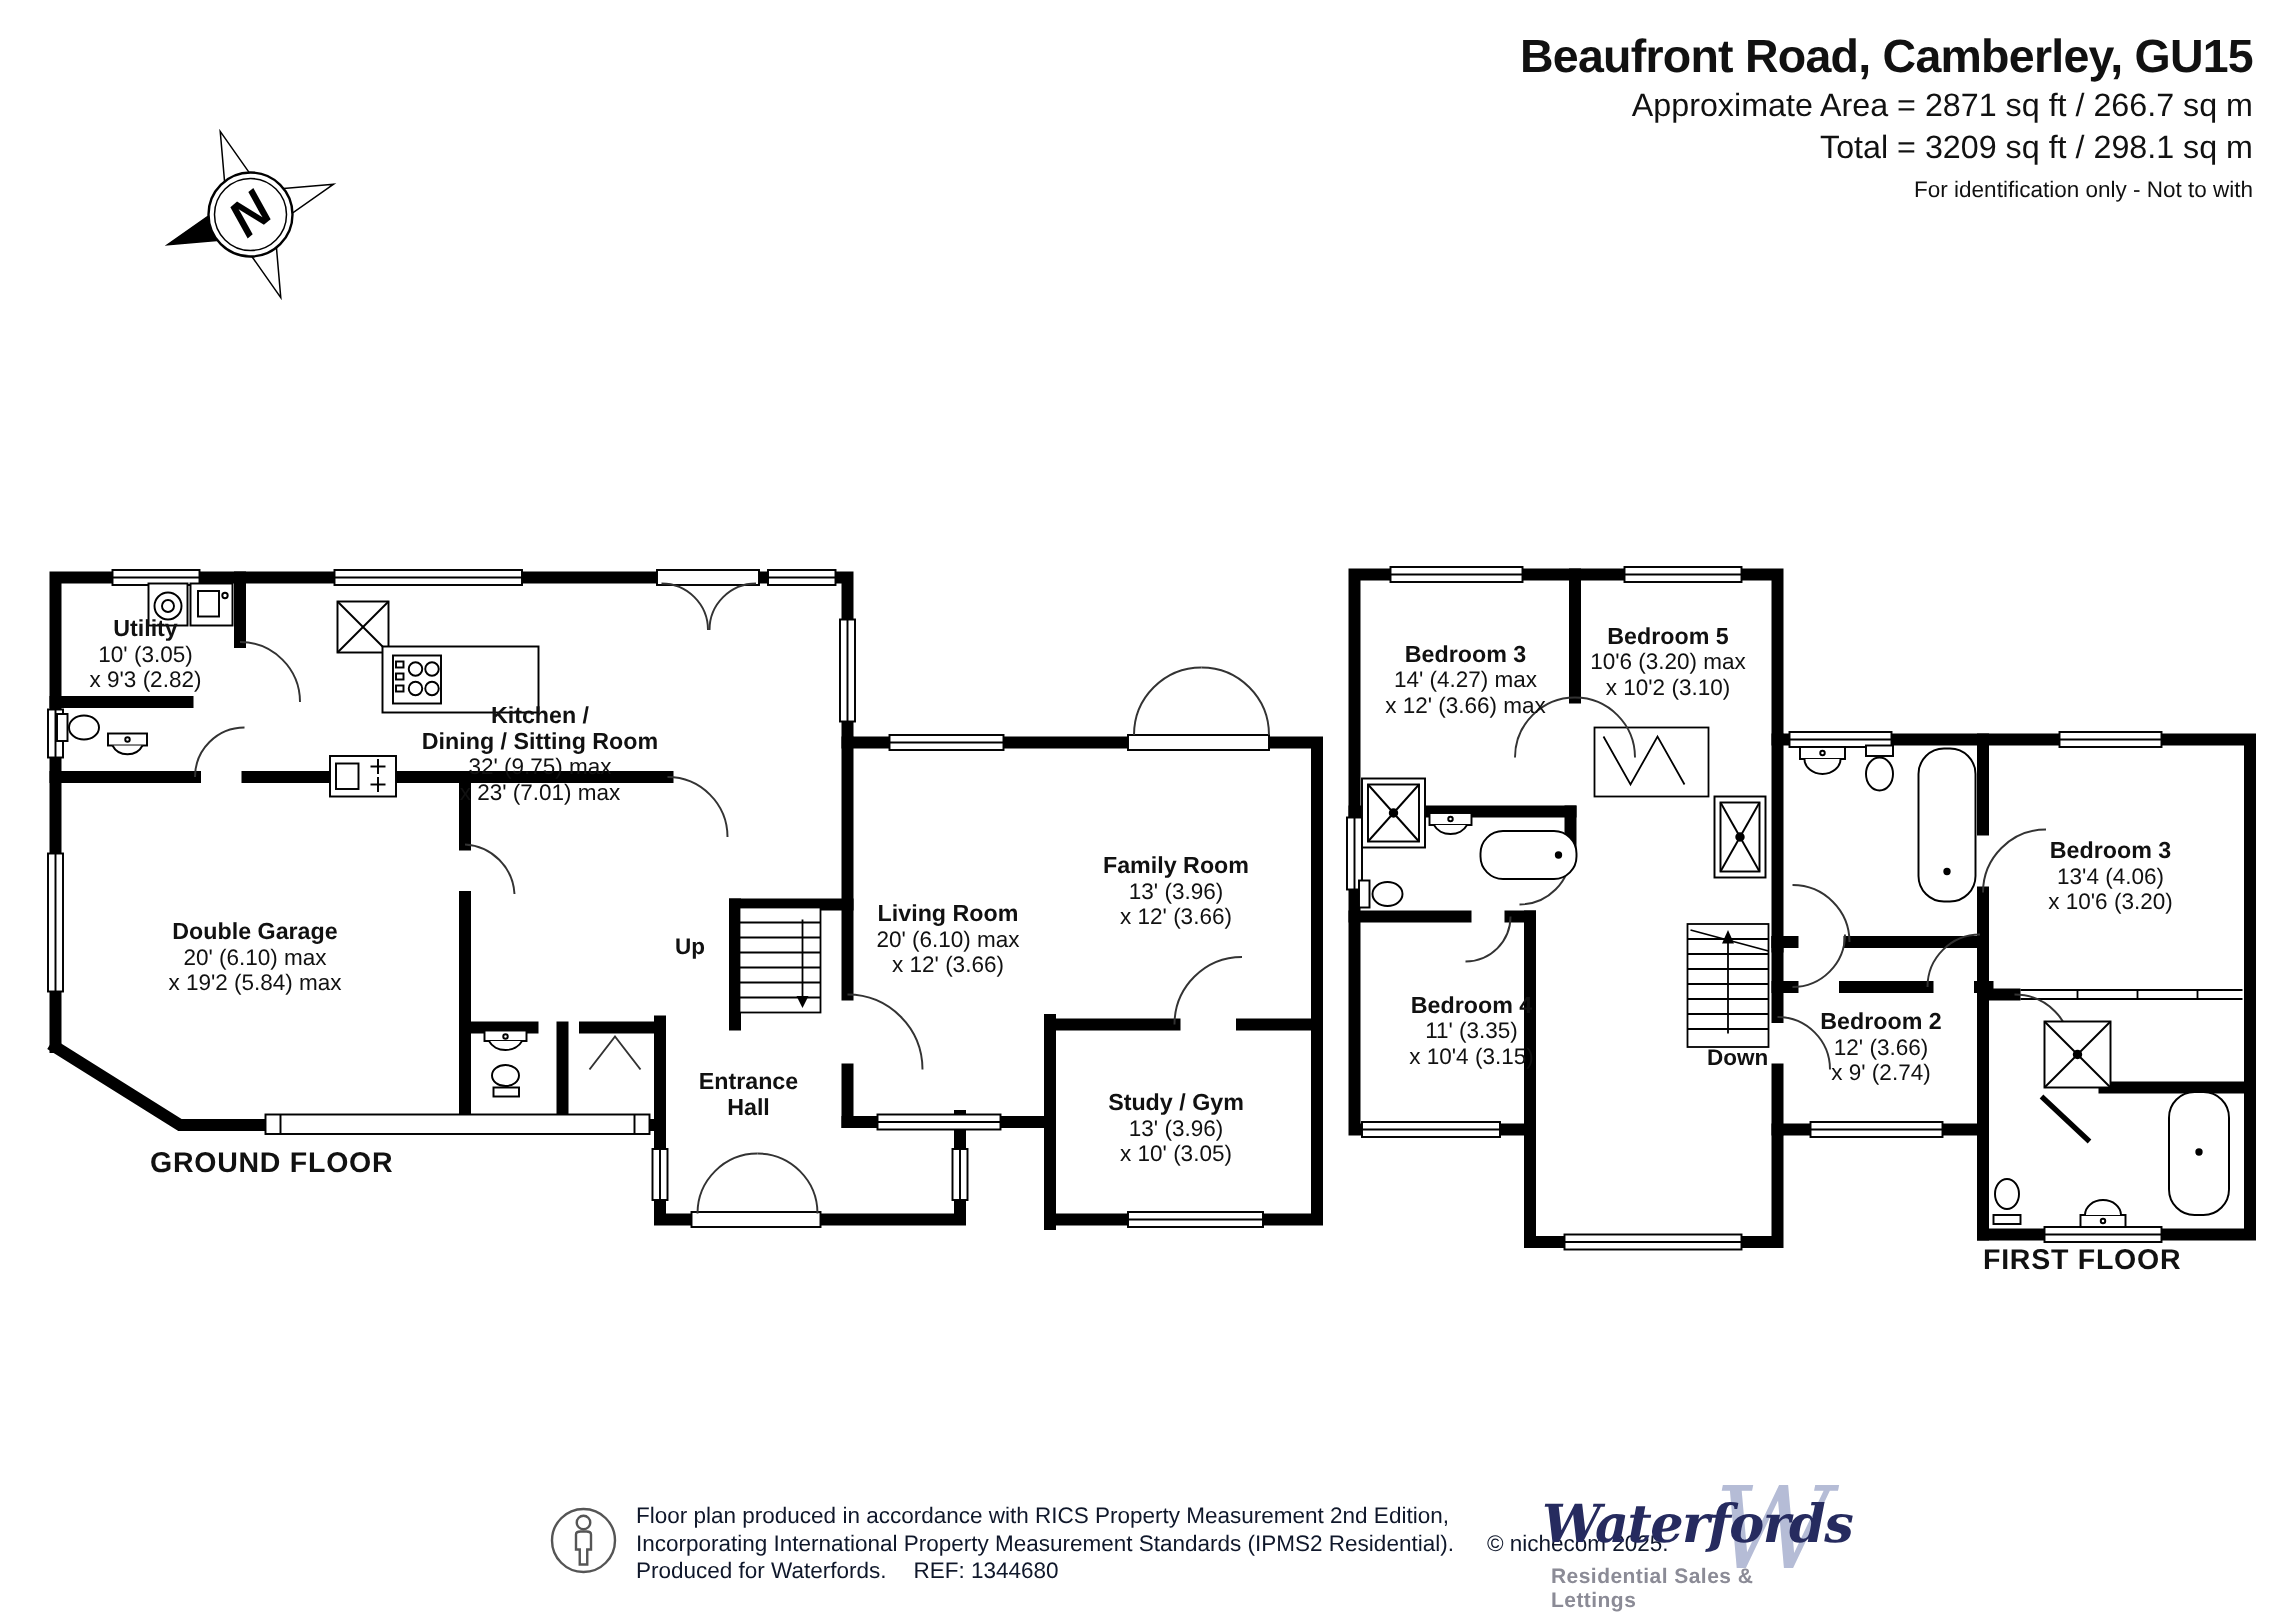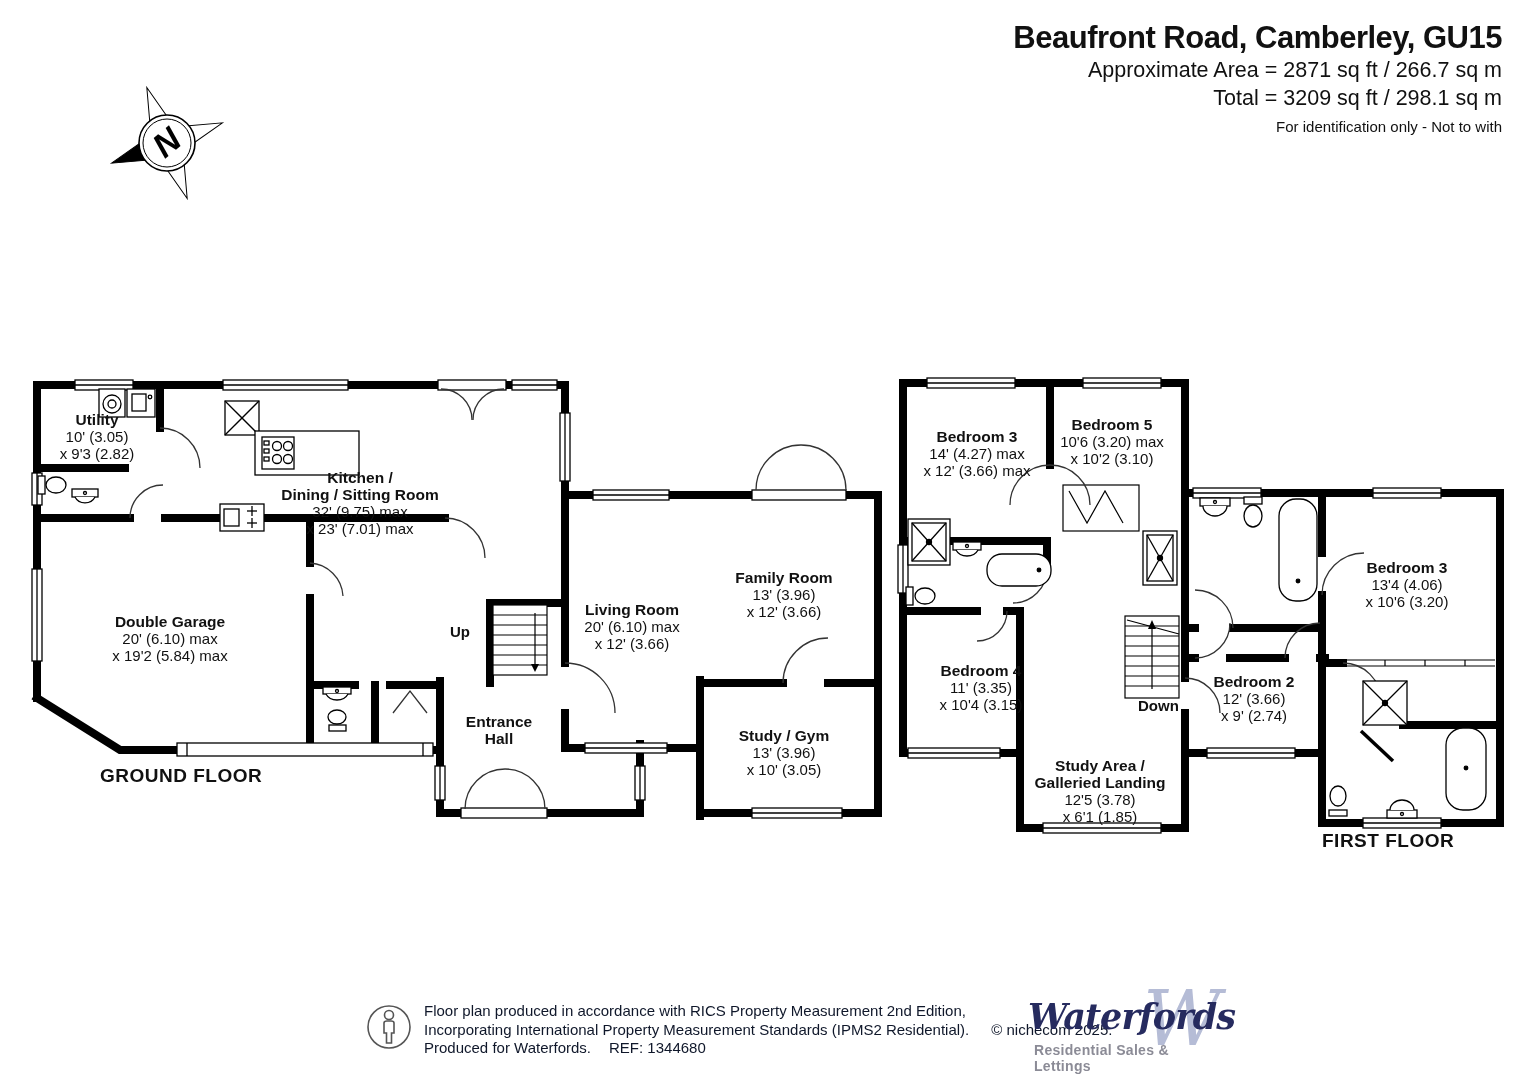--- a/index.html
+++ b/index.html
@@ -399,26 +399,20 @@
   <div class="room-label" style="left:901px;top:662px;width:160px;">
     <div class="rname">Bedroom 4</div>
     <div>11' (3.35)</div>
     <div>x 10'4 (3.15)</div>
   </div>
   <div class="room-label" style="left:1174px;top:673px;width:160px;">
     <div class="rname">Bedroom 2</div>
     <div>12' (3.66)</div>
     <div>x 9' (2.74)</div>
   </div>
-  <div class="room-label" style="left:1010px;top:757px;width:180px;">
-    <div class="rname">Study Area /</div>
-    <div class="rname">Galleried Landing</div>
-    <div>12'5 (3.78)</div>
-    <div>x 6'1 (1.85)</div>
-  </div>
   <div class="stairs-label" style="left:1138px;top:697px;">Down</div>
   <div class="floor-label" style="left:1322px;top:830px;">FIRST FLOOR</div>
 
   <div class="footer">
     <svg width="46" height="50" viewBox="0 0 46 50">
       <circle cx="23" cy="25" r="21" fill="none" stroke="#555" stroke-width="1.6"></circle>
       <circle cx="23" cy="13" r="4.5" fill="none" stroke="#555" stroke-width="1.6"></circle>
       <path d="M18,21 Q18,19 21,19 H25 Q28,19 28,21 V31 H25.5 V41 H20.5 V31 H18 Z" fill="none" stroke="#555" stroke-width="1.6"></path>
     </svg>
     <div class="footer-text">

